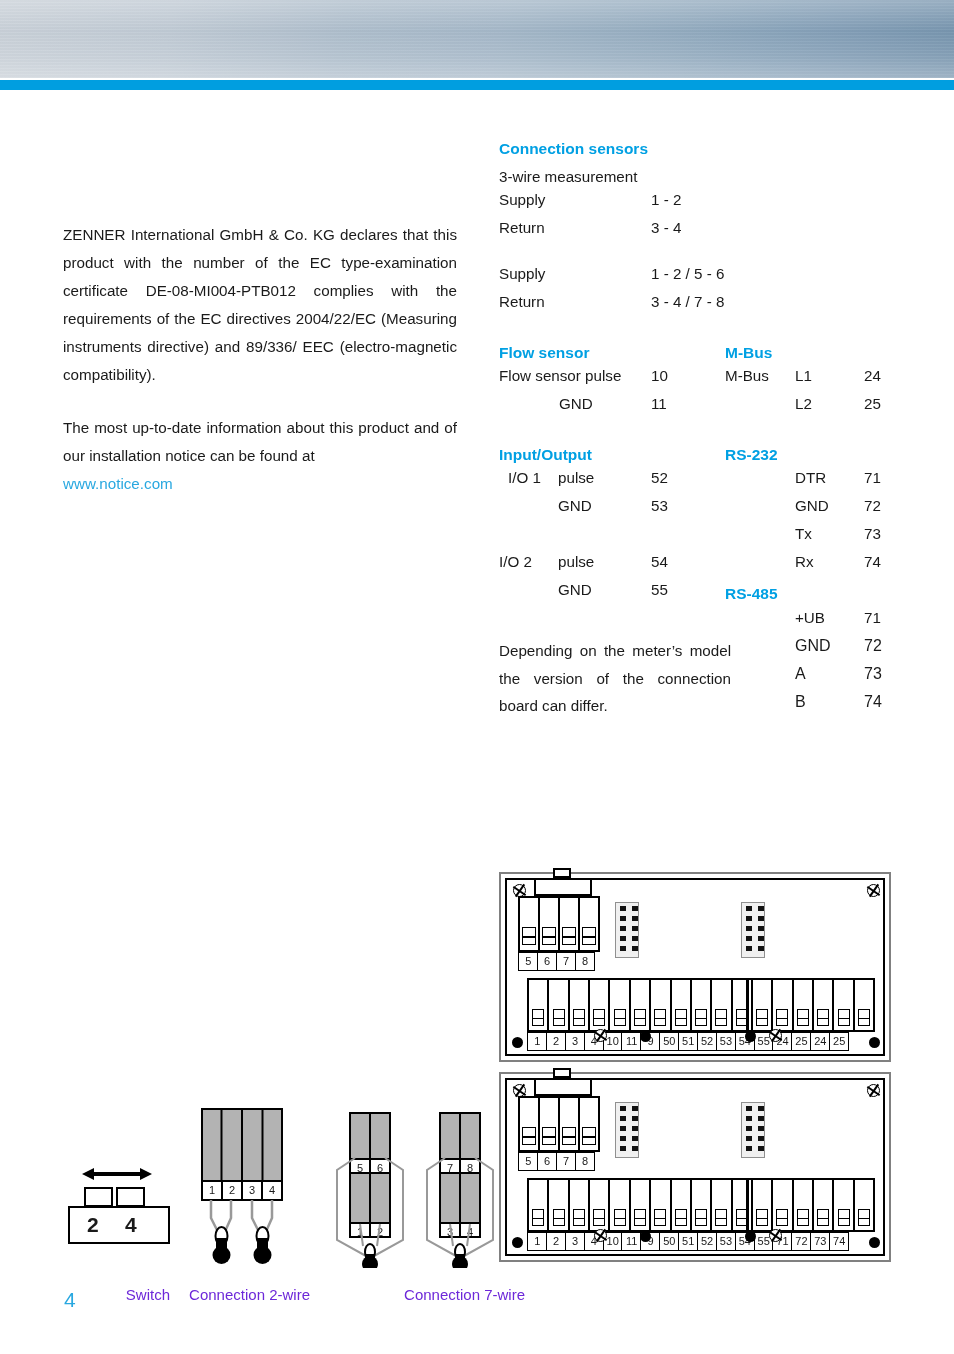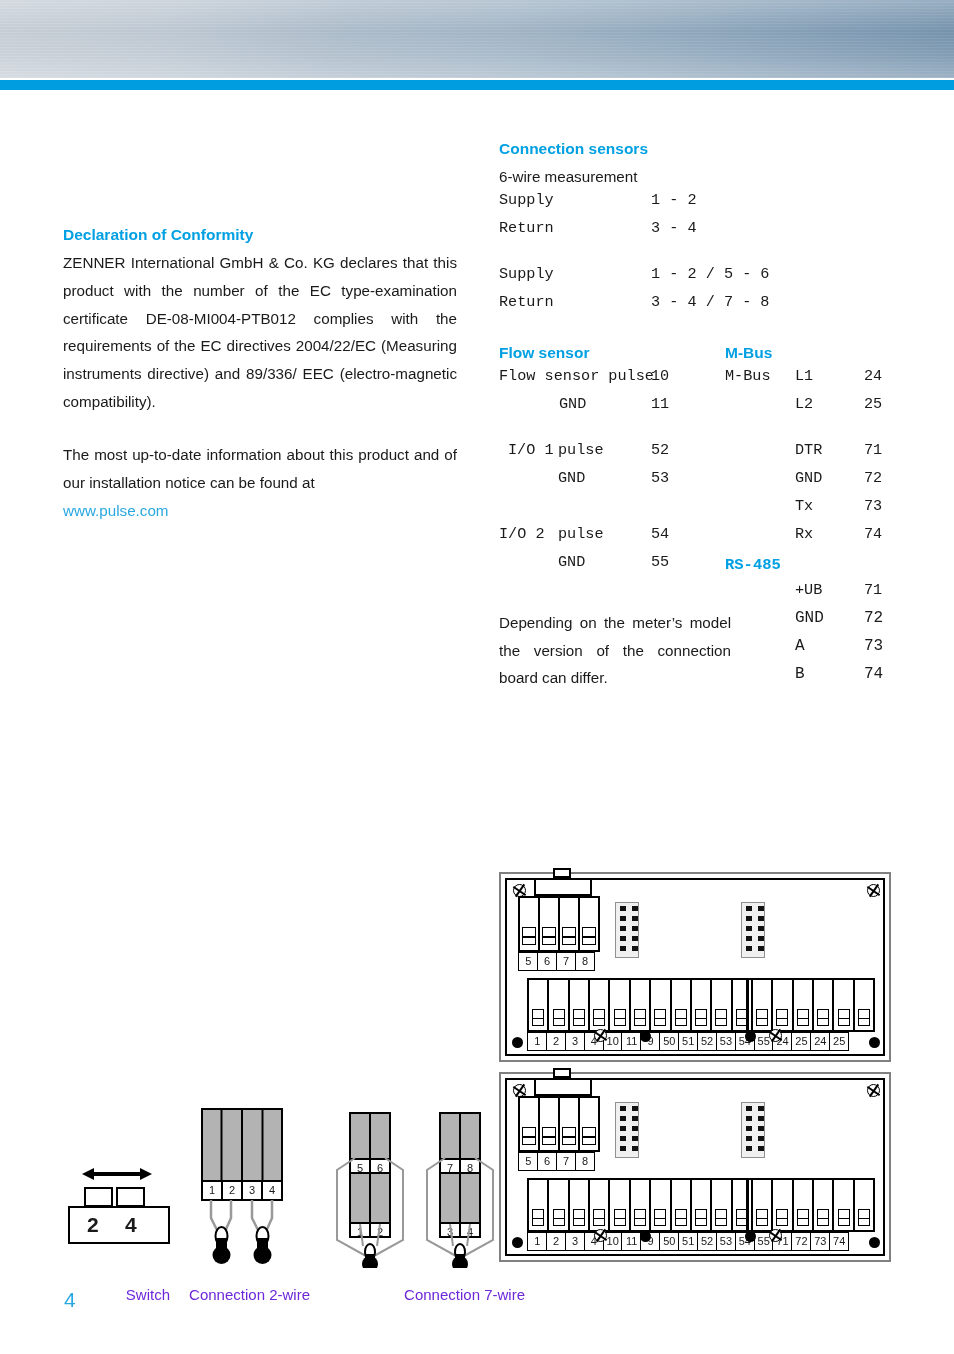--- a/index.html
+++ b/index.html
@@ -85,21 +85,21 @@
     font-size: 15.2px;
     line-height: 1.84;
     white-space: nowrap;
   }
 
   .two-col-head { position: relative; height: 28px; }
   .two-col-head .h-left  { position: absolute; left: 0;   top: 0; }
   .two-col-head .h-right { position: absolute; left: 226px; top: 0; }
 
   .grid-row { position: relative; height: 28px; font-size: 15.2px; }
-  .cell { position: absolute; top: 0; white-space: nowrap; font-family: Liberation Mono, monospace; }
+  .cell { position: absolute; top: 0; white-space: nowrap; }
 
   
   #diagrams-left {
     position: absolute;
     left: 63px; top: 1108px;
     width: 400px; height: 150px;
   }
   .dia-caption {
     position: absolute;
     font-size: 15px;
@@ -277,36 +277,35 @@
 <div id="header-band">
   <div class="sheen"></div>
 </div>
 <div id="header-rule"></div>
 
 <div id="left-col">
 
 
   <div class="gap"></div>
 
-  <h3 class="sec-head">Declaration of Conformity</h3>
 
   <p class="body-p">ZENNER International GmbH &amp; Co. KG declares that this product with the number of the EC type-examination certificate DE-08-MI004-PTB012 complies with the requirements of the EC directives 2004/22/EC (Measuring instruments directive) and 89/336/ EEC (electro-magnetic compatibility).</p>
 
   <div class="gap"></div>
 
   <p class="body-p">The most up-to-date information about this product and of our installation notice can be found at</p>
-  <a class="link body-p" href="#">www.pulse.com</a>
+  <a class="link body-p" href="#">www.notice.com</a>
 </div>
 
 <div id="right-col">
 
 
   <h3 class="sec-head">Connection sensors</h3>
 
-  <div class="spec-line">6-wire measurement</div>
+  <div class="spec-line">3-wire measurement</div>
 
   <div class="grid-row">
     <span class="cell" style="left:0">Supply</span>
     <span class="cell" style="left:152px">1 - 2</span>
   </div>
   <div class="grid-row">
     <span class="cell" style="left:0">Return</span>
     <span class="cell" style="left:152px">3 - 4</span>
   </div>
 
@@ -338,20 +337,24 @@
   </div>
   <div class="grid-row">
     <span class="cell" style="left:60px">GND</span>
     <span class="cell" style="left:152px">11</span>
     <span class="cell" style="left:296px">L2</span>
     <span class="cell" style="left:365px">25</span>
   </div>
 
   <div class="gap-sm"></div>
 
+  <div class="two-col-head">
+    <h3 class="sec-head h-left">Input/Output</h3>
+    <h3 class="sec-head h-right">RS-232</h3>
+  </div>
 
   <div class="grid-row">
     <span class="cell" style="left:9px">I/O 1</span>
     <span class="cell" style="left:59px">pulse</span>
     <span class="cell" style="left:152px">52</span>
     <span class="cell" style="left:296px">DTR</span>
     <span class="cell" style="left:365px">71</span>
   </div>
   <div class="grid-row">
     <span class="cell" style="left:59px">GND</span>

